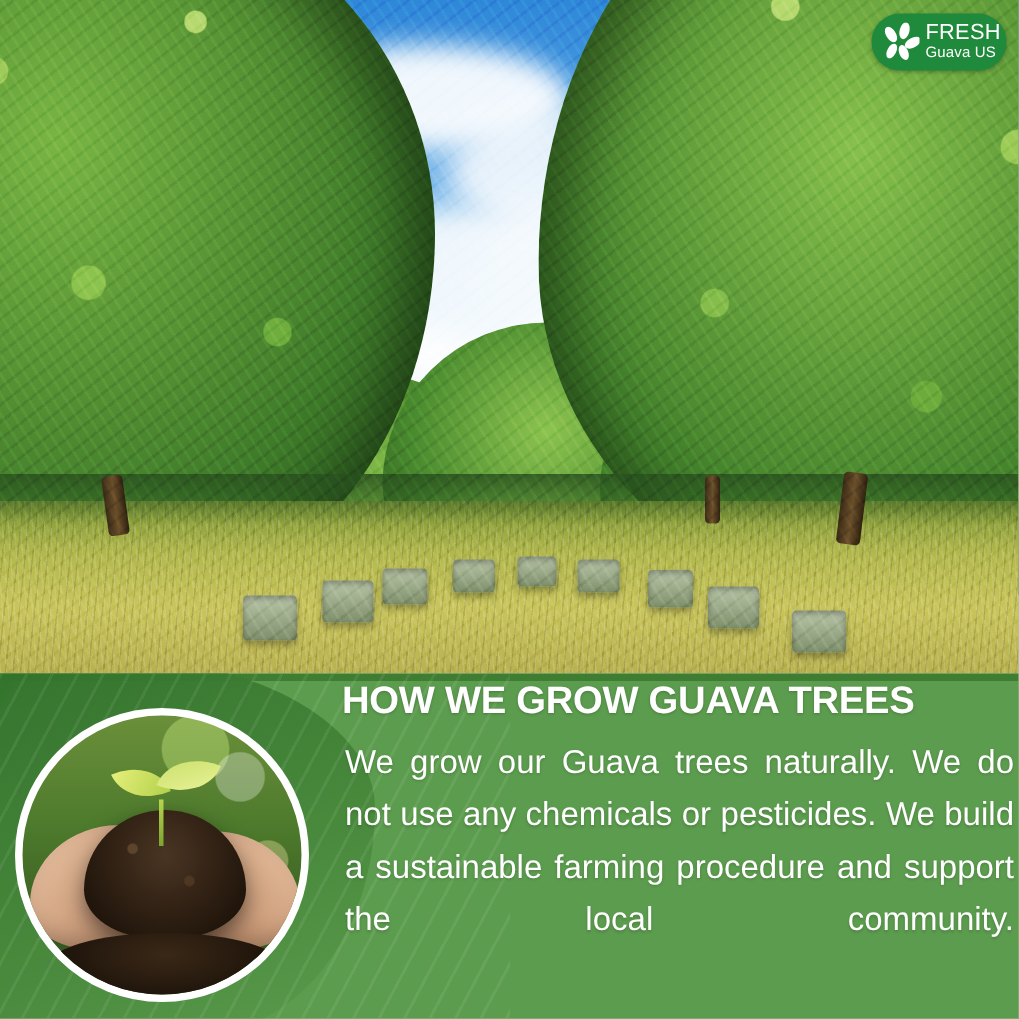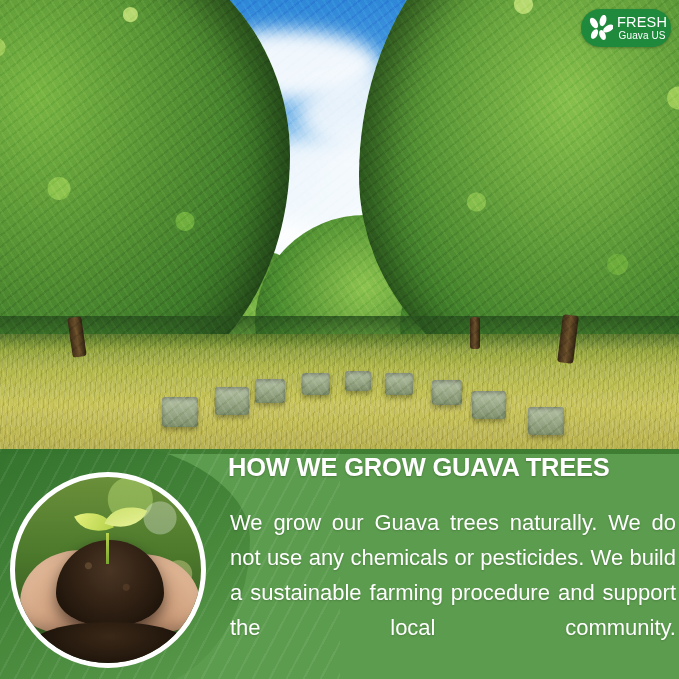--- a/index.html
+++ b/index.html
@@ -109,21 +109,21 @@
   
   .logo{
     position:absolute;right:8px;top:9px;
     width:90px;height:38px;border-radius:19px;
     background:#1f8a3c;
     display:flex;align-items:center;gap:4px;padding:0 9px 0 7px;
     box-sizing:border-box;
     box-shadow:0 1px 3px rgba(0,0,0,.3);
   }
   .logo-mark{width:25px;height:27px;flex:0 0 auto;}
-  .logo-text{display:flex;flex-direction:column;line-height:1;color:#ffffff;text-align:center;}
+  .logo-text{display:flex;flex-direction:column;line-height:1;color:#ffffff;}
   .logo-fresh{font-size:14.5px;font-weight:400;letter-spacing:.2px;}
   .logo-drink{font-size:10px;font-weight:400;margin-top:2px;letter-spacing:.1px;}
 
   
   .green-panel{
     position:absolute;left:0;top:449px;width:679px;height:230px;
     background:
       linear-gradient(128deg, rgba(255,255,255,.07) 0 6px, rgba(0,0,0,0) 6px 26px),
       linear-gradient(112deg, rgba(0,0,0,.06) 0 10px, rgba(0,0,0,0) 10px 40px),
       linear-gradient(to bottom,#3f7d33 0 5px,#5c9c4e 5px 100%);
@@ -200,21 +200,21 @@
   
   .copy{position:absolute;left:228px;top:0;width:451px;height:230px;}
   .headline{
     position:absolute;left:0;top:5px;width:460px;
     margin:0;color:#ffffff;
     font-size:25.5px;font-weight:700;letter-spacing:-.2px;
     line-height:1.05;white-space:nowrap;
     text-shadow:0 1px 2px rgba(0,0,0,.22);
   }
   .bodycopy{
-    position:absolute;left:2px;top:56px;width:446px;
+    position:absolute;left:2px;top:41px;width:446px;
     margin:0;color:#ffffff;
     font-size:22px;font-weight:400;line-height:35px;
     text-align:justify;
     text-shadow:0 1px 2px rgba(0,0,0,.18);
   }
   .bodycopy:after{content:"";display:inline-block;width:100%;}
 </style>
 </head>
 <body>
 

